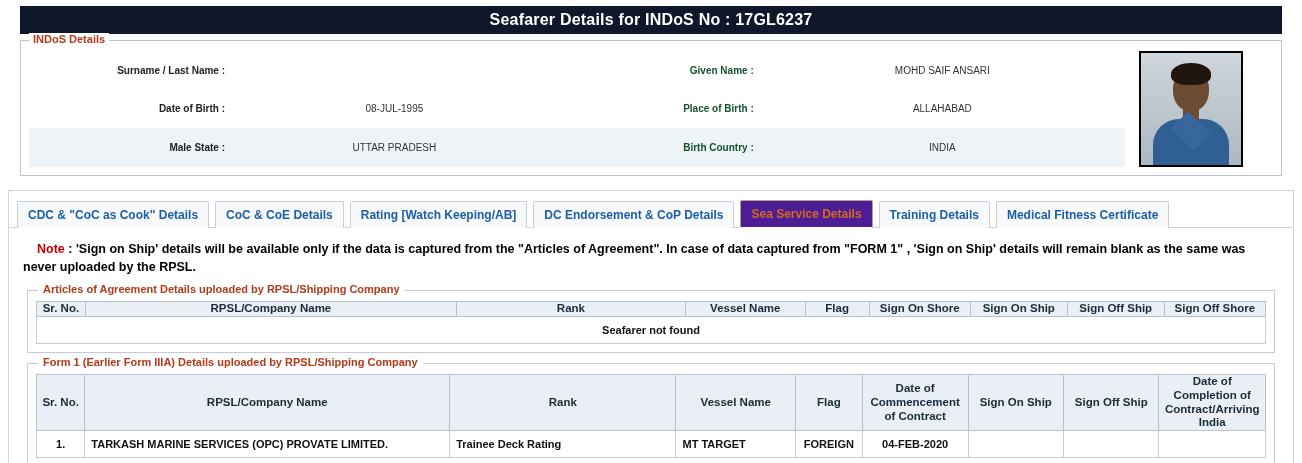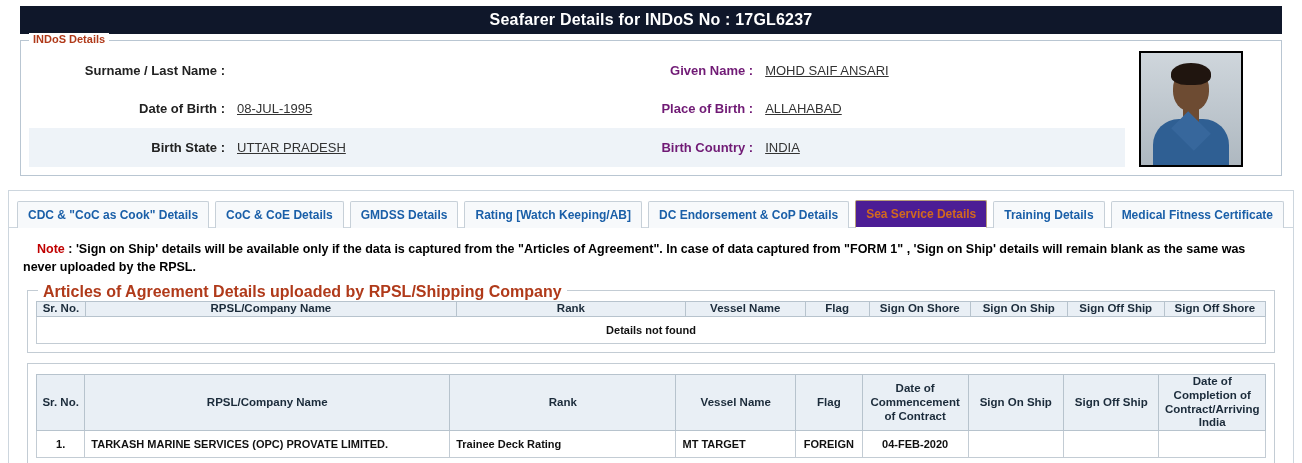--- a/index.html
+++ b/index.html
@@ -56,42 +56,41 @@
     display: flex;
     padding: 10px 8px 8px 8px;
   }
   .indos-table {
     flex: 1 1 auto;
     border-collapse: collapse;
     width: 100%;
   }
   .indos-table td {
     height: 21px;
-    font-size: 13px;
+    font-size: 10px;
     padding: 1px 6px;
     border: 0;
   }
   .indos-table tr.alt td { background: #eef3f8; }
   .lbl {
     text-align: right;
     font-weight: bold;
     color: #222;
     white-space: nowrap;
     width: 190px;
   }
   .val {
-    text-align: left;
+    text-align: center;
     color: #333;
     padding-left: 8px;
-    text-decoration: underline;
   }
   .lbl2 {
     text-align: right;
     font-weight: bold;
-    color: #701a75;
+    color: #14532d;
     white-space: nowrap;
     width: 190px;
   }
   .photo-box {
     width: 100px;
     height: 112px;
     border: 2px solid #000;
     margin-left: 14px;
     margin-right: 30px;
     background: #b9c3cc;
@@ -193,21 +192,21 @@
     position: relative;
     padding: 10px 8px 8px 8px;
   }
   .fs-legend {
     position: absolute;
     top: -8px;
     left: 10px;
     background: #fff;
     padding: 0 5px;
     color: #b03a1a;
-    font-size: 16px;
+    font-size: 11px;
     font-weight: bold;
   }
   table.grid {
     width: 100%;
     border-collapse: collapse;
     font-size: 11.5px;
   }
   table.grid th {
     background: #e9eff5;
     border: 1px solid #b7c3cd;
@@ -258,21 +257,21 @@
             <td class="lbl2">Given Name :</td>
             <td class="val">MOHD SAIF ANSARI</td>
           </tr>
           <tr>
             <td class="lbl">Date of Birth :</td>
             <td class="val">08-JUL-1995</td>
             <td class="lbl2">Place of Birth :</td>
             <td class="val">ALLAHABAD</td>
           </tr>
           <tr class="alt">
-            <td class="lbl">Birth State :</td>
+            <td class="lbl">Male State :</td>
             <td class="val">UTTAR PRADESH</td>
             <td class="lbl2">Birth Country :</td>
             <td class="val">INDIA</td>
           </tr>
         </tbody>
       </table>
 
       <div class="photo-box">
         <div class="photo-bg"></div>
         <div class="photo-body"></div>
@@ -282,21 +281,20 @@
         <div class="photo-hair"></div>
       </div>
     </div>
   </div>
 
   <div class="panel">
 
     <div class="tabs">
       <div class="tab">CDC &amp; "CoC as Cook" Details</div>
       <div class="tab">CoC &amp; CoE Details</div>
-      <div class="tab">GMDSS Details</div>
       <div class="tab">Rating [Watch Keeping/AB]</div>
       <div class="tab">DC Endorsement &amp; CoP Details</div>
       <div class="tab active">Sea Service Details</div>
       <div class="tab">Training Details</div>
       <div class="tab">Medical Fitness Certificate</div>
     </div>
 
     <div class="note">
       <span class="note-kw">Note</span><span> : 'Sign on Ship' details will be available only if the data is captured from the "Articles of Agreement". In case of data captured from "FORM 1" , 'Sign on Ship' details will remain blank as the same was never uploaded by the RPSL.</span>
     </div>
@@ -312,27 +310,28 @@
             <th style="width:120px">Vessel Name</th>
             <th class="col-flag">Flag</th>
             <th style="width:100px">Sign On Shore</th>
             <th style="width:96px">Sign On Ship</th>
             <th style="width:96px">Sign Off Ship</th>
             <th style="width:100px">Sign Off Shore</th>
           </tr>
         </thead>
         <tbody>
           <tr>
-            <td class="notfound" colspan="9">Details not found</td>
+            <td class="notfound" colspan="9">Seafarer not found</td>
           </tr>
         </tbody>
       </table>
     </div>
 
     <div class="fs">
+      <div class="fs-legend">Form 1 (Earlier Form IIIA) Details uploaded by RPSL/Shipping Company</div>
       <table class="grid">
         <thead>
           <tr>
             <th class="col-sr">Sr. No.</th>
             <th style="width:390px">RPSL/Company Name</th>
             <th style="width:240px">Rank</th>
             <th style="width:120px">Vessel Name</th>
             <th class="col-flag">Flag</th>
             <th style="width:100px">Date of Commencement of Contract</th>
             <th style="width:96px">Sign On Ship</th>

